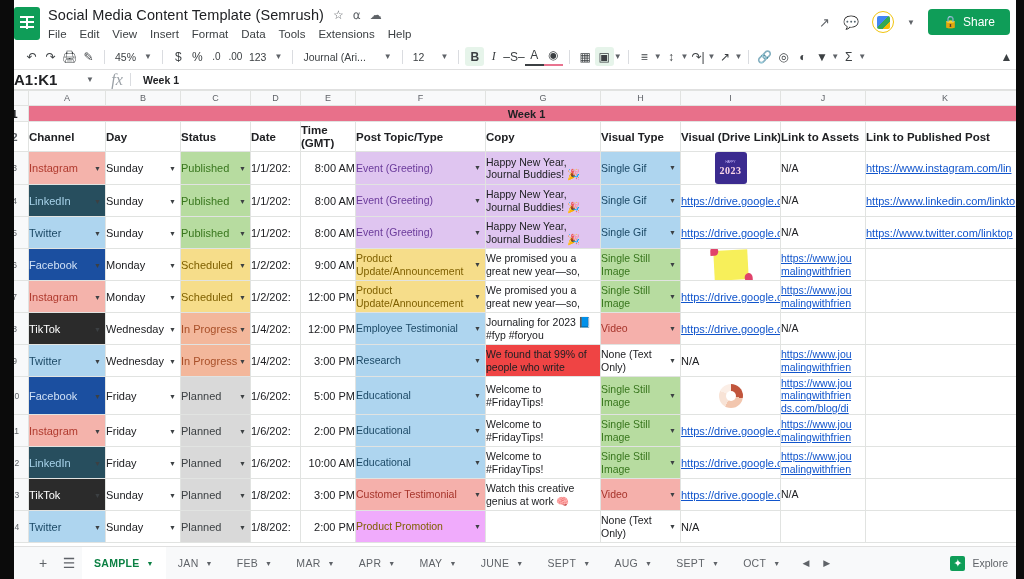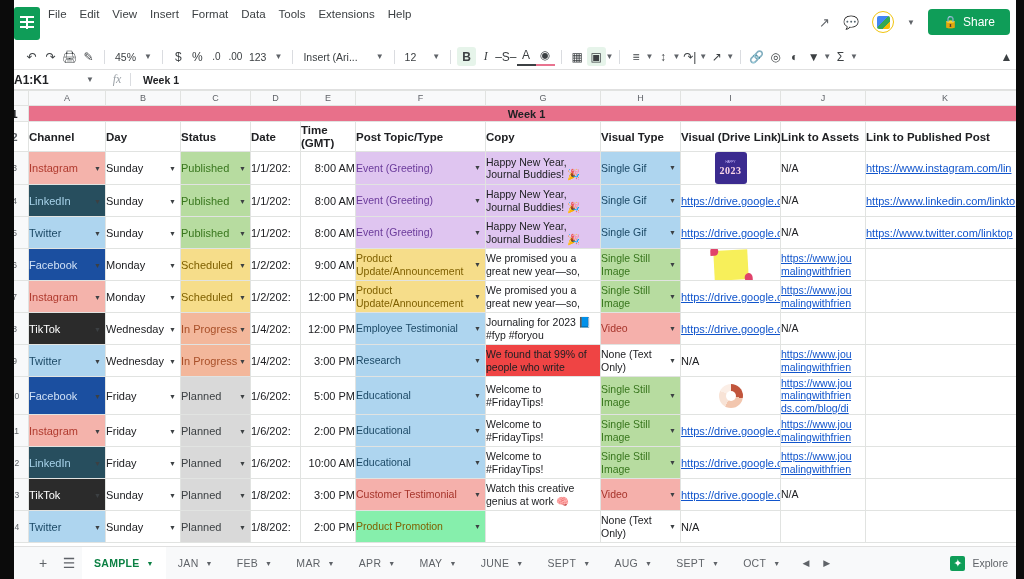--- a/index.html
+++ b/index.html
@@ -56,23 +56,23 @@
   .size-box { display:flex;align-items:center;gap:16px;font-size:10.5px;color:#3c4043;padding:0 4px;cursor:pointer; }
   .tb-b { font-weight:bold;background:#e6f4ea;border-radius:3px; }
   .tb-i { font-style:italic; font-family:"Liberation Serif",serif; }
   .tb-u { border-bottom:2px solid #3c4043; line-height:.9; }
   .tb-fill { border-bottom:2.5px solid #e8738f; line-height:.9; }
   .tb-grn { background:#e6f4ea;border-radius:3px; }
   .tb-spacer{flex:1;}
 
   
   .formulabar { display:flex;align-items:center;height:21px;border-top:1px solid #e0e0e0;border-bottom:1px solid #e0e0e0;background:#fff;padding-left:14px; }
-  .namebox { width:72px;font-size:12px;color:#202124;font-weight:bold; }
+  .namebox { width:72px;font-size:15px;color:#202124;font-weight:bold; }
   .nb-caret { width:18px;color:#5f6368;font-size:8px; }
-  .fx { width:26px;text-align:center;color:#9aa0a6;font-style:italic;font-family:"Liberation Serif",serif;font-size:12px; }
+  .fx { width:26px;text-align:center;color:#9aa0a6;font-style:italic;font-family:"Liberation Serif",serif;font-size:16px; }
   .fbar-divider { width:1px;height:13px;background:#dadce0; }
   .fcontent { padding-left:12px;font-size:10.5px;color:#202124;font-weight:bold; }
 
   
   .grid-wrap { position:relative; width:1024px; height:456px; overflow:hidden; background:#fff; }
   table.grid { border-collapse:collapse; table-layout:fixed; width:1024px; }
   table.grid td, table.grid th { padding:0; margin:0; }
 
   .colhdr td {
     height:15px;background:#f8f9fa;border:1px solid #e1e3e1;
@@ -133,20 +133,26 @@
 <body>
 
 <div class="edge-l"></div>
 <div class="edge-r"></div>
 
 <div class="app">
 
   <div class="titlebar">
     <div class="sheets-logo"></div>
     <div class="title-block">
+      <div class="title-row">
+        <div class="doc-title">Social Media Content Template (Semrush)</div>
+        <span class="ticon">☆</span>
+        <span class="ticon">⍺</span>
+        <span class="ticon">☁</span>
+      </div>
       <div class="menubar">
         <span>File</span>
         <span>Edit</span>
         <span>View</span>
         <span>Insert</span>
         <span>Format</span>
         <span>Data</span>
         <span>Tools</span>
         <span>Extensions</span>
         <span>Help</span>
@@ -180,21 +186,21 @@
     <span class="tb">$</span>
     <span class="tb">%</span>
     <span class="tb sm">.0</span>
     <span class="tb sm">.00</span>
     <span class="zoom-box">
       <span>123</span>
       <span class="caret">▼</span>
     </span>
     <span class="sep"></span>
     <span class="font-box">
-      <span>Insert (Ari...</span>
+      <span>Journal (Ari...</span>
       <span class="caret">▼</span>
     </span>
     <span class="sep"></span>
     <span class="size-box">
       <span>12</span>
       <span class="caret">▼</span>
     </span>
     <span class="sep"></span>
     <span class="tb tb-b">B</span>
     <span class="tb tb-i">I</span>
@@ -460,21 +466,21 @@
             <td class="cell wrap">N/A</td>
             <td class="cell"></td>
           </tr>
           <tr style="height: 32px;">
             <td class="rownum">14</td>
             <td class="cell" style="background:#aed5ef;color:#1c4966">Twitter<span class="dd">▼</span></td>
             <td class="cell">Sunday<span class="dd">▼</span></td>
             <td class="cell" style="background:#d9d9d9;color:#3c4043">Planned<span class="dd">▼</span></td>
             <td class="cell">1/8/202:</td>
             <td class="cell num">2:00 PM</td>
-            <td class="cell wrap" style="background:#86efac;color:#7f6000;padding-right:12px">Product Promotion<span class="dd">▼</span></td>
+            <td class="cell wrap" style="background:#f0abfc;color:#7f6000;padding-right:12px">Product Promotion<span class="dd">▼</span></td>
             <td class="cell wrap" style="background:#ffffff"></td>
             <td class="cell wrap" style="background:#ffffff;color:#202124;padding-right:12px">None (Text Only)<span class="dd">▼</span></td>
             <td class="cell" style="text-align:left">N/A</td>
             <td class="cell wrap"></td>
             <td class="cell"></td>
           </tr>
         </tbody>
     </table>
   </div>
 

